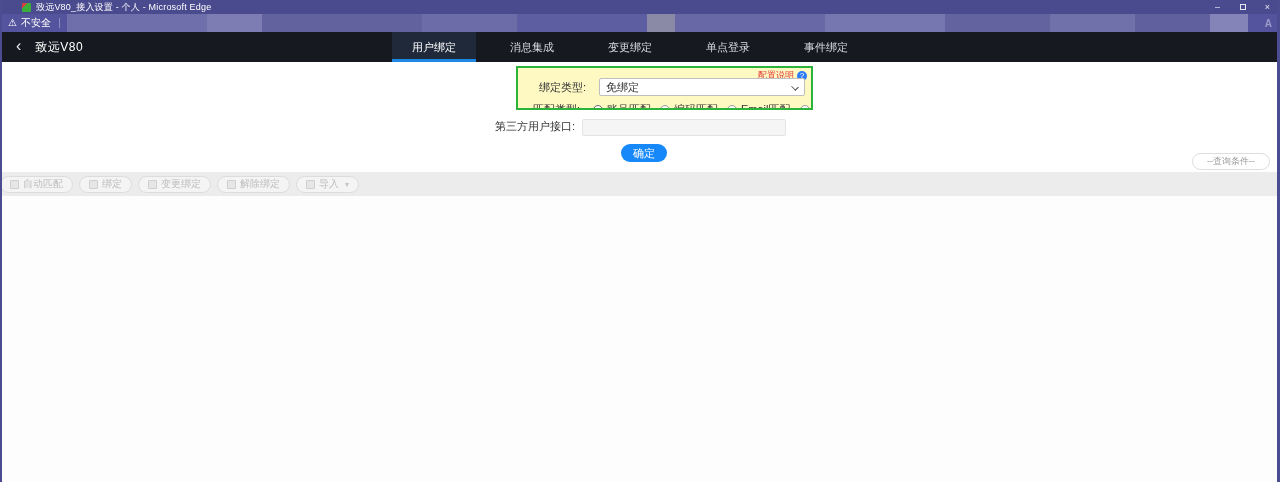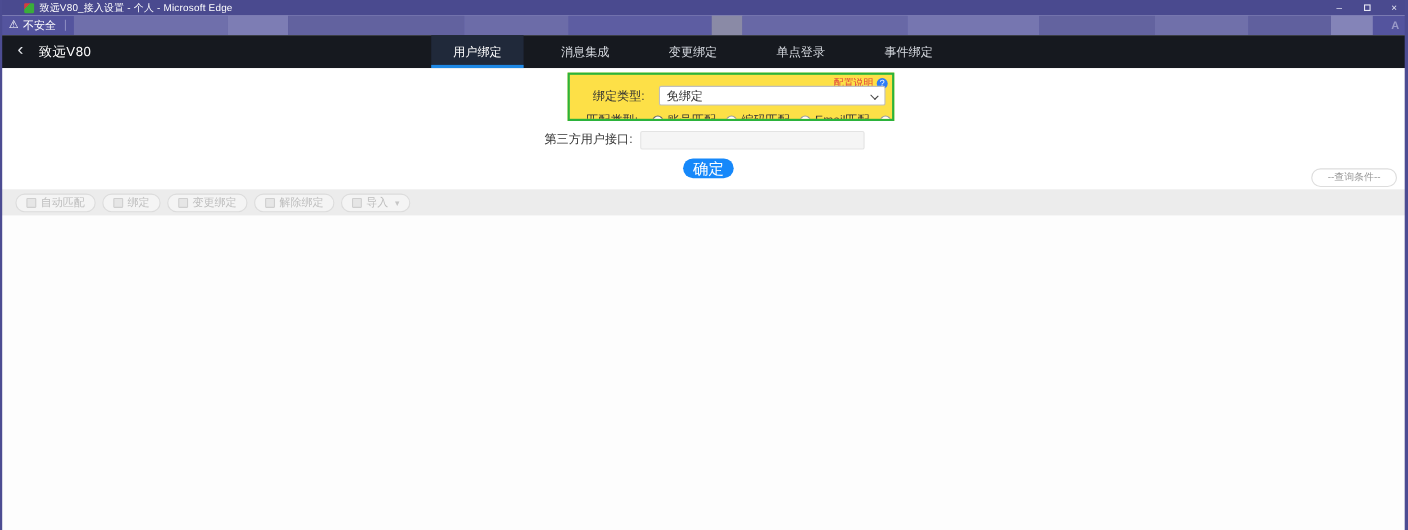--- a/index.html
+++ b/index.html
@@ -49,21 +49,21 @@
   .tabs { position:absolute; left:392px; top:0; height:20px; display:flex; }
   .tab { width:84px; margin-right:14px; height:30px; display:flex; align-items:center; justify-content:center;
          font-size:11px; color:#d8dce2; cursor:pointer; position:relative; }
   .tab.active { background:#20293a; color:#fff; }
   .tab.active::after { content:""; position:absolute; left:0; bottom:0; width:100%; height:3px; background:#1e88e5; }
 
   
   .content { position:relative; height:110px; background:#fff; }
 
   .green-box { position:absolute; left:516px; top:4px; width:297px; height:44px;
-               border:2px solid #2bb33b; background:#fde047; overflow:hidden; }
+               border:2px solid #2bb33b; background:#fef9c3; overflow:hidden; }
   .config-note { position:absolute; top:1px; right:4px; display:flex; align-items:center; gap:3px; }
   .config-link { color:#e03c3c; font-size:9px; cursor:pointer; }
   .help-icon { width:10px; height:10px; border-radius:50%; background:#2f7df6; color:#fff; font-size:8px;
                display:flex; align-items:center; justify-content:center; cursor:pointer; }
 
   .form-row { position:absolute; left:0; width:100%; display:flex; align-items:center; }
   .row-binding { top:10px;justify-content:center; }
   .row-match   { top:34px; }
   .form-label { width:62px; text-align:right; font-size:11px; color:#333; flex:0 0 auto; }
   .select-box { position:relative; margin-left:13px; width:206px; height:18px; border:1px solid #bfbfbf; border-radius:2px;
@@ -77,29 +77,29 @@
   .radio-opt.selected .radio-circle { border-color:#666; }
   .radio-opt.selected .radio-circle::after { content:""; position:absolute; left:2px; top:2px; width:4px; height:4px;
                                              border-radius:50%; background:#555; }
 
   .third-party-row { position:absolute; top:57px; left:0; display:flex; align-items:flex-start; }
   .tp-label { width:575px; text-align:right; font-size:11px; color:#333; }
   .tp-input { margin-left:7px; width:204px; height:17px; background:#f5f5f5; border:1px solid #e3e3e3; border-radius:2px;
               font-size:11px; padding:0 5px; color:#999; }
 
   .confirm-btn { position:absolute; left:621px; top:82px; width:46px; height:18px; border:none; border-radius:9px;
-                 background:#1688fa; color:#fff; font-size:14px; cursor:pointer; line-height:18px; text-align:center;
+                 background:#1688fa; color:#fff; font-size:11px; cursor:pointer; line-height:18px; text-align:center;
                  font-family:inherit; }
 
   .query-btn { position:absolute; left:1192px; top:91px; width:78px; height:17px; border:1px solid #ddd; border-radius:9px;
                background:#fff; color:#999; font-size:9px; cursor:pointer; line-height:15px; text-align:center;
                font-family:inherit; }
 
   
-  .toolbar { height:24px; background:#ececec; display:flex; align-items:center; padding-left:14px; gap:6px; }
+  .toolbar { height:24px; background:#ececec; display:flex; align-items:center; gap:6px; }
   .tool-btn { height:17px; display:flex; align-items:center; gap:4px; padding:0 9px; border:1px solid #dcdcdc;
               border-radius:9px; background:#f4f4f4; color:#bdbdbd; font-size:10px; cursor:default; white-space:nowrap; }
   .tool-icon { width:9px; height:9px; border:1px solid #cfcfcf; border-radius:1px; background:#e6e6e6; flex:0 0 auto; }
   .tool-caret { font-size:8px; color:#c6c6c6; margin-left:2px; }
 
   .empty-area { height:286px; background:#fdfdfd; }
 </style>
 </head>
 <body>
 

